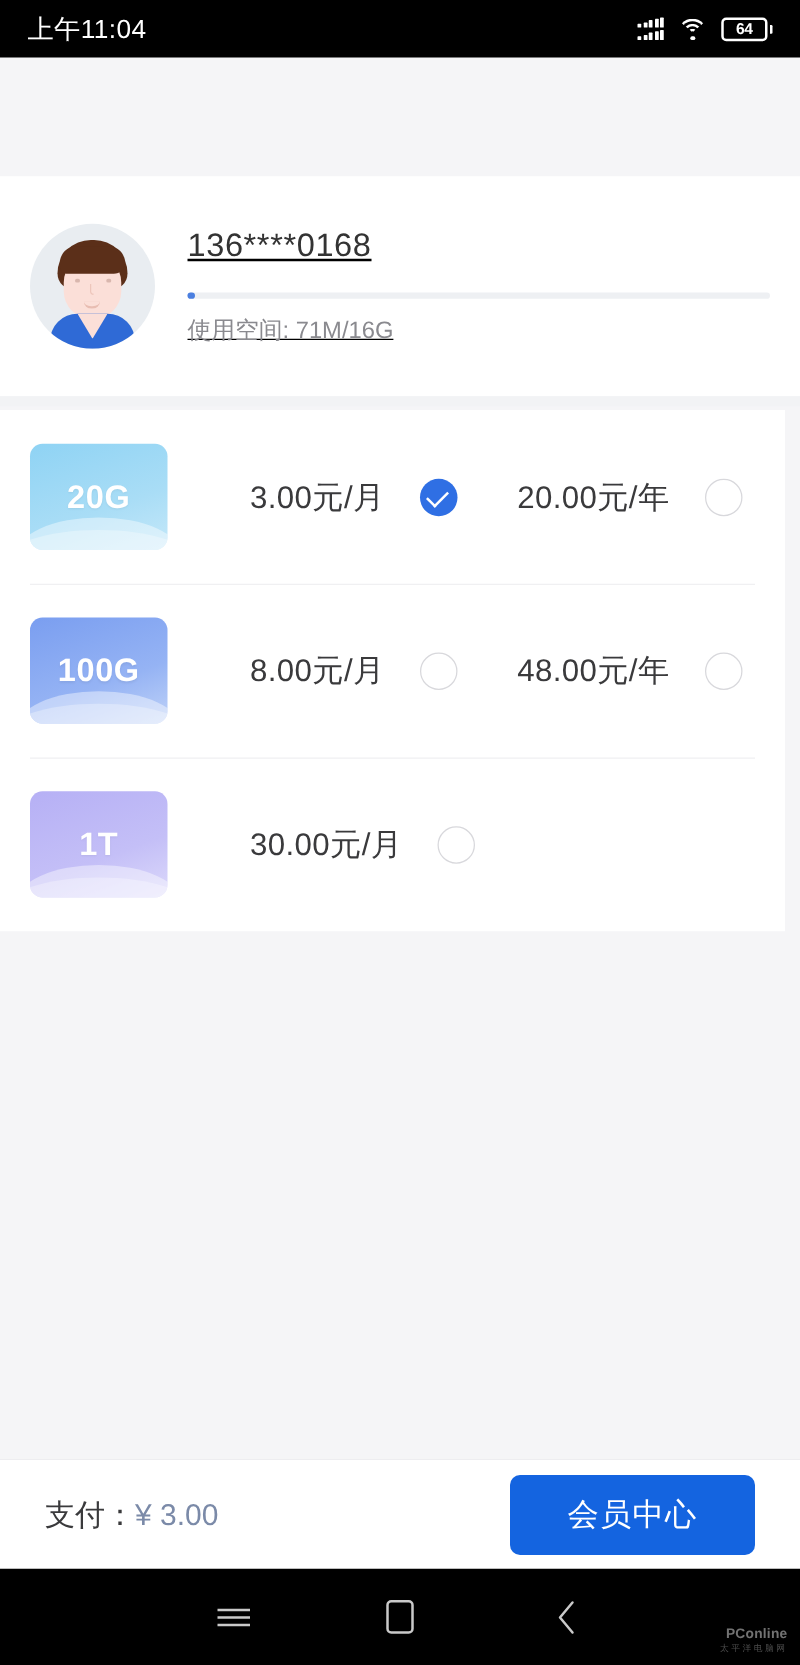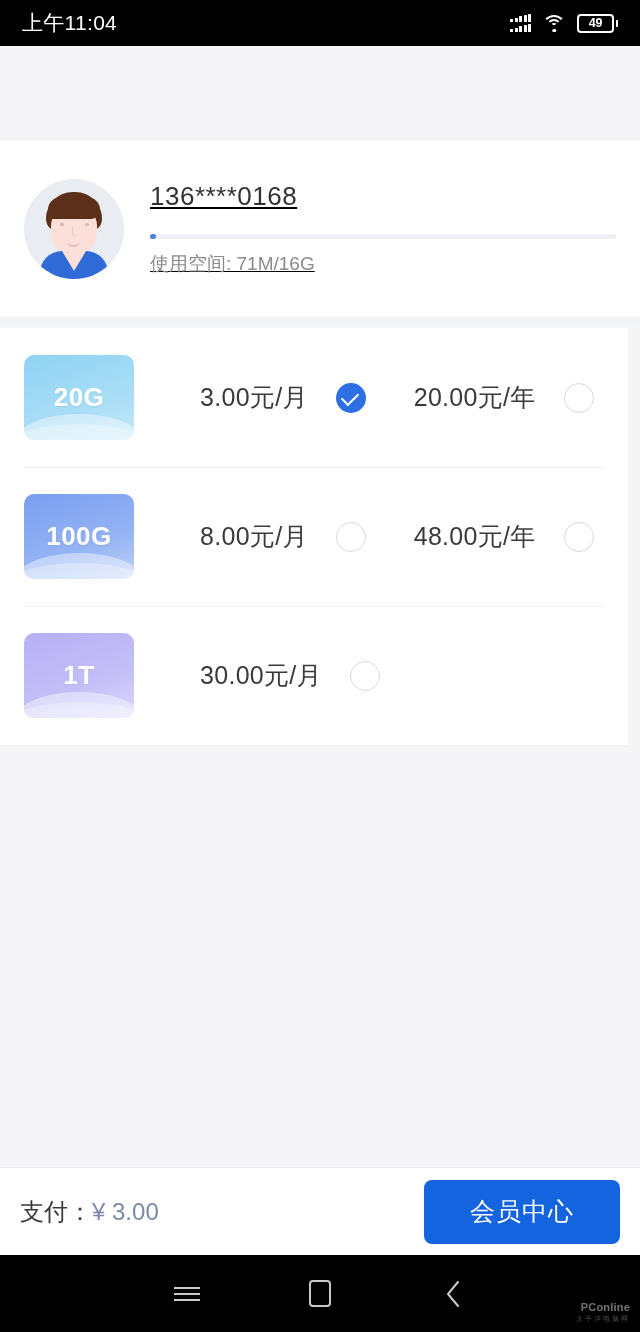--- a/index.html
+++ b/index.html
@@ -122,21 +122,21 @@
   }
   .opt-month { display:flex; align-items:center; margin-left:66px; }
   .opt-month .radio { margin-left:28px; }
   .opt-year { display:flex; align-items:center; margin-left:48px; }
   .opt-year .radio { margin-left:28px; }
 
   
   .paybar {
     position:absolute; bottom:77px; left:0; width:640px; height:88px;
     background:#fff; display:flex; align-items:center;
-    justify-content:space-between; padding:0 20px;
+    justify-content:space-between; padding:0 36px;
     border-top:1px solid #ededf0;
   }
   .pay-label { font-size:24px; color:#3a3a3c; }
   .pay-amount { color:#7b8aa8; }
   .buy-btn { width:196px; height:64px; background:#1464e0; border-radius:8px;
     color:#fff; font-size:25px; display:flex; align-items:center;
     justify-content:center; letter-spacing:1px; border:none; }
 
   
   .navbar { position:absolute; bottom:0; left:0; width:640px; height:77px;
@@ -174,21 +174,21 @@
           </div>
       </div>
       <div class="wifi">
         <span></span>
           <span></span>
           <span></span>
         <div class="wifi-dot"></div>
       </div>
       <div class="batt">
         <div class="batt-body">
-          <span>49</span>
+          <span>64</span>
         </div>
         <div class="batt-cap"></div>
       </div>
     </div>
   </div>
 
 
   <div class="profile">
     <div class="avatar">
       <div class="av-hair"></div>

